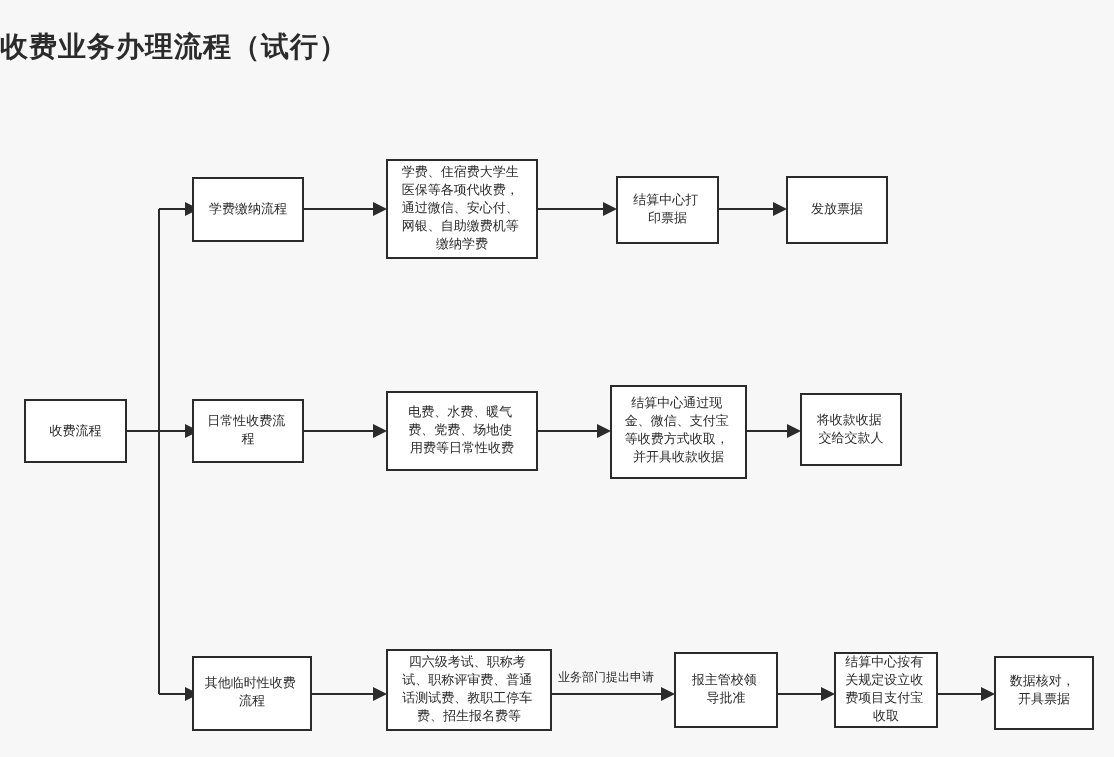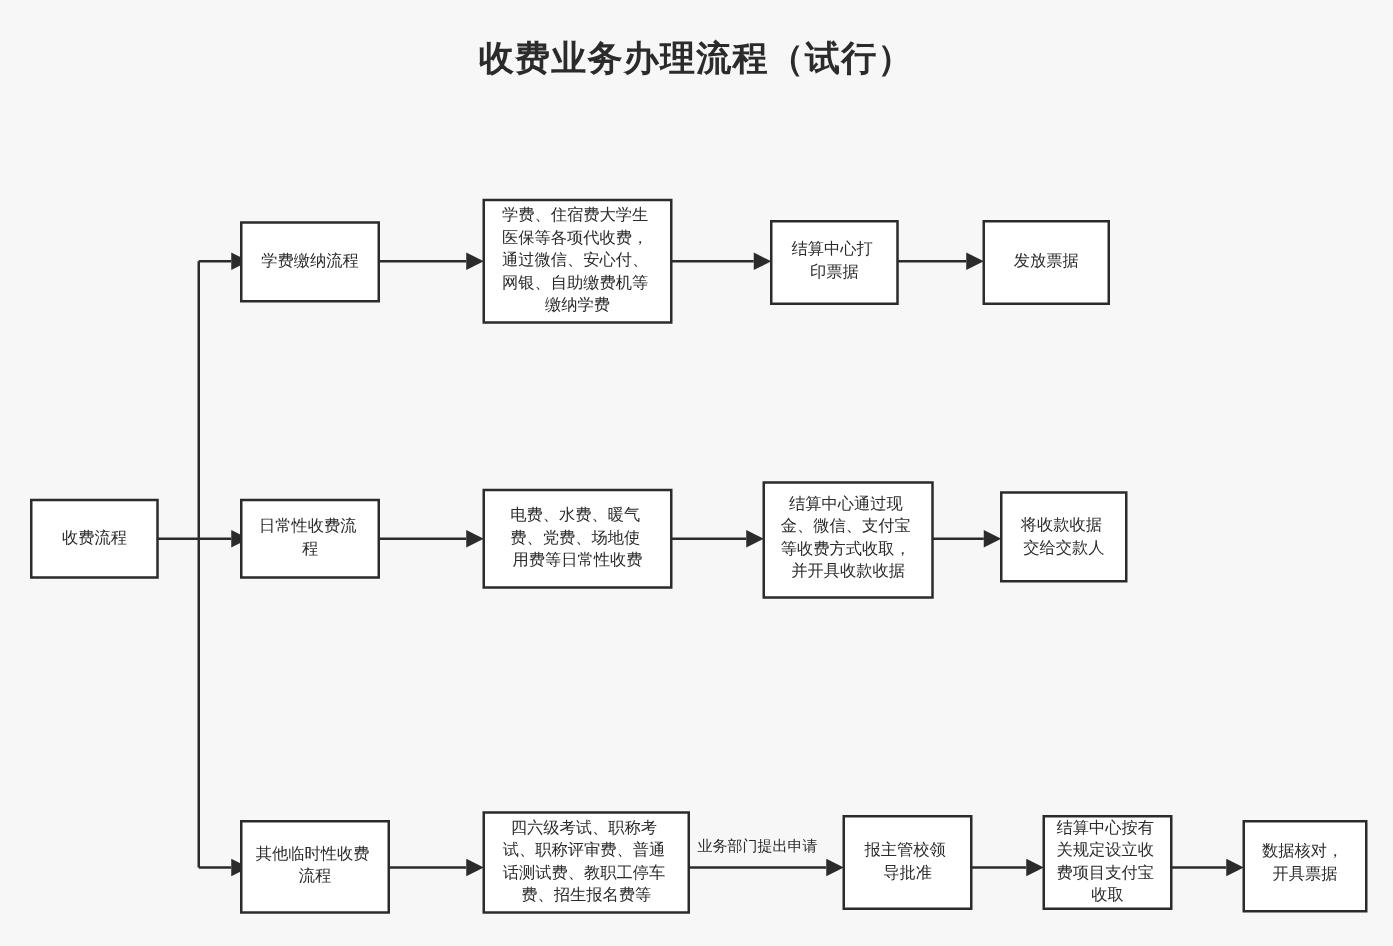--- a/index.html
+++ b/index.html
@@ -12,21 +12,20 @@
     height: 757px;
     position: relative;
     overflow: hidden;
     font-family: "Liberation Sans", "DejaVu Sans", sans-serif;
   }
   #chart-title {
     position: absolute;
     top: 28px;
     left: 0;
     width: 1114px;
-    text-align: center;
     font-size: 28px;
     font-weight: bold;
     color: #2b2b2b;
     letter-spacing: 1px;
     white-space: pre;
   }
   #flow-svg {
     position: absolute;
     top: 0;
     left: 0;

